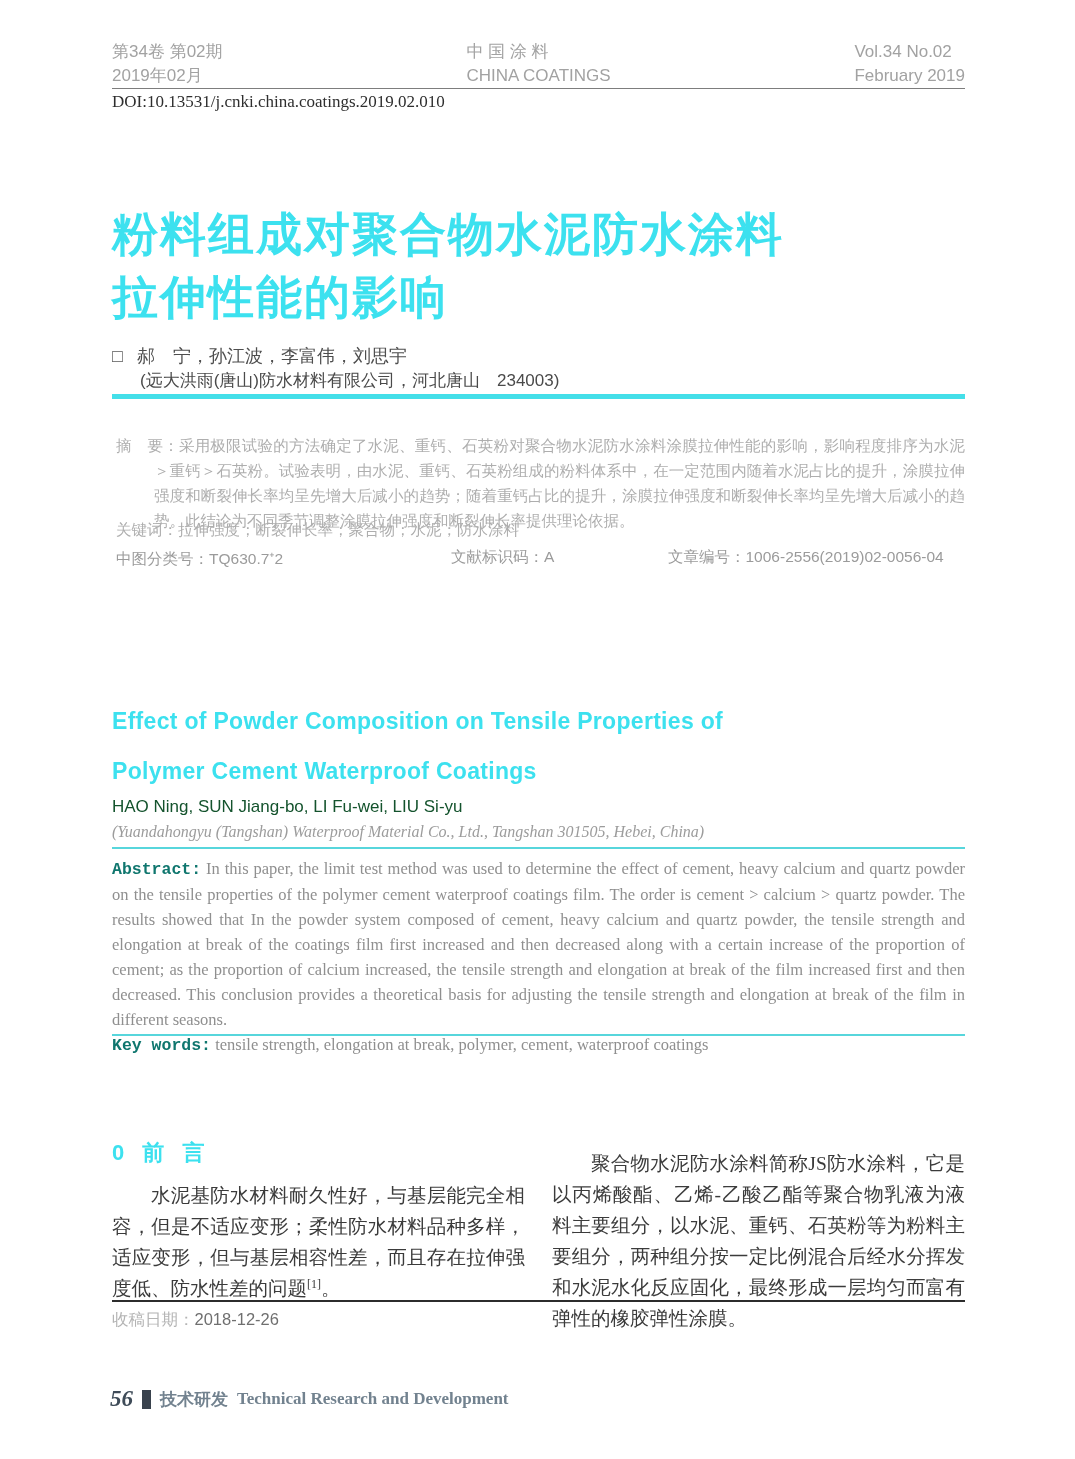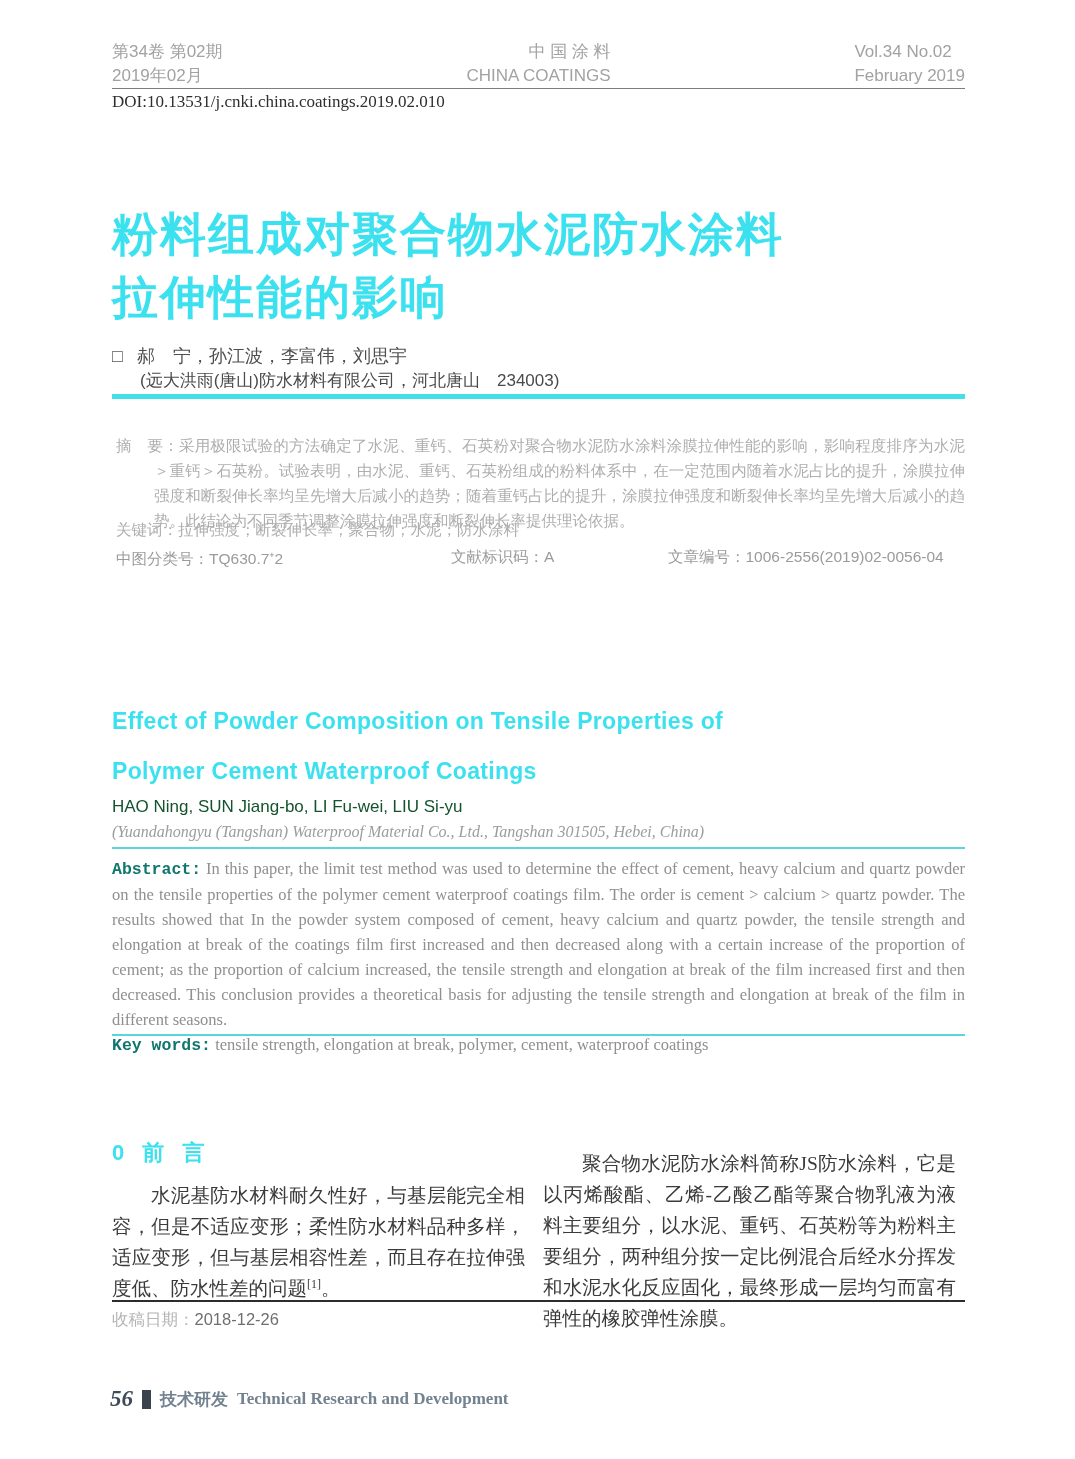--- a/index.html
+++ b/index.html
@@ -11,21 +11,21 @@
     background: #ffffff;
     overflow: hidden;
     font-family: "Liberation Sans", sans-serif;
   }
   
   .journal-header {
     position: absolute; left: 112px; top: 40px; width: 853px;
     display: flex; justify-content: space-between;
     color: #a2a2a2; font-size: 17px; line-height: 24px;
   }
-  .journal-header .col-center { text-align: right; }
+  .journal-header .col-center { text-align: left; }
   .journal-header .col-right { text-align: left; }
   .header-rule {
     position: absolute; left: 112px; top: 88px; width: 853px; height: 1px;
     background: #7d7d7d;
   }
   .doi-line {
     position: absolute; left: 112px; top: 92px;
     font-family: "Liberation Serif", serif;
     color: #2e2e2e; font-size: 17px;
   }
@@ -90,21 +90,21 @@
     position: absolute; left: 112px; top: 856px; width: 853px;
     color: #8f8f8f; font-size: 16.5px; line-height: 25px;
     text-align: justify;
     font-family: "Liberation Serif", serif;
   }
   .en-abstract p { margin: 0; }
   .en-abstract .lbl { font-weight: bold; color: #0f766e; font-family: Liberation Mono, monospace; }
   
   .intro {
     position: absolute; left: 112px; top: 1136px; width: 853px;
-    display: flex; gap: 18px;
+    display: flex; gap: 27px;
   }
   .intro .col { width: 413px; }
   .section-heading {
     color: #3CE1EF; font-size: 22px; font-weight: bold;
     word-spacing: 8px; letter-spacing: 2px; margin: 2px 0 12px 0;
   }
   .body-para {
     margin: 0;
     font-family: "Liberation Serif", serif;
     color: #3b3b3b; font-size: 19.5px; line-height: 31px;

